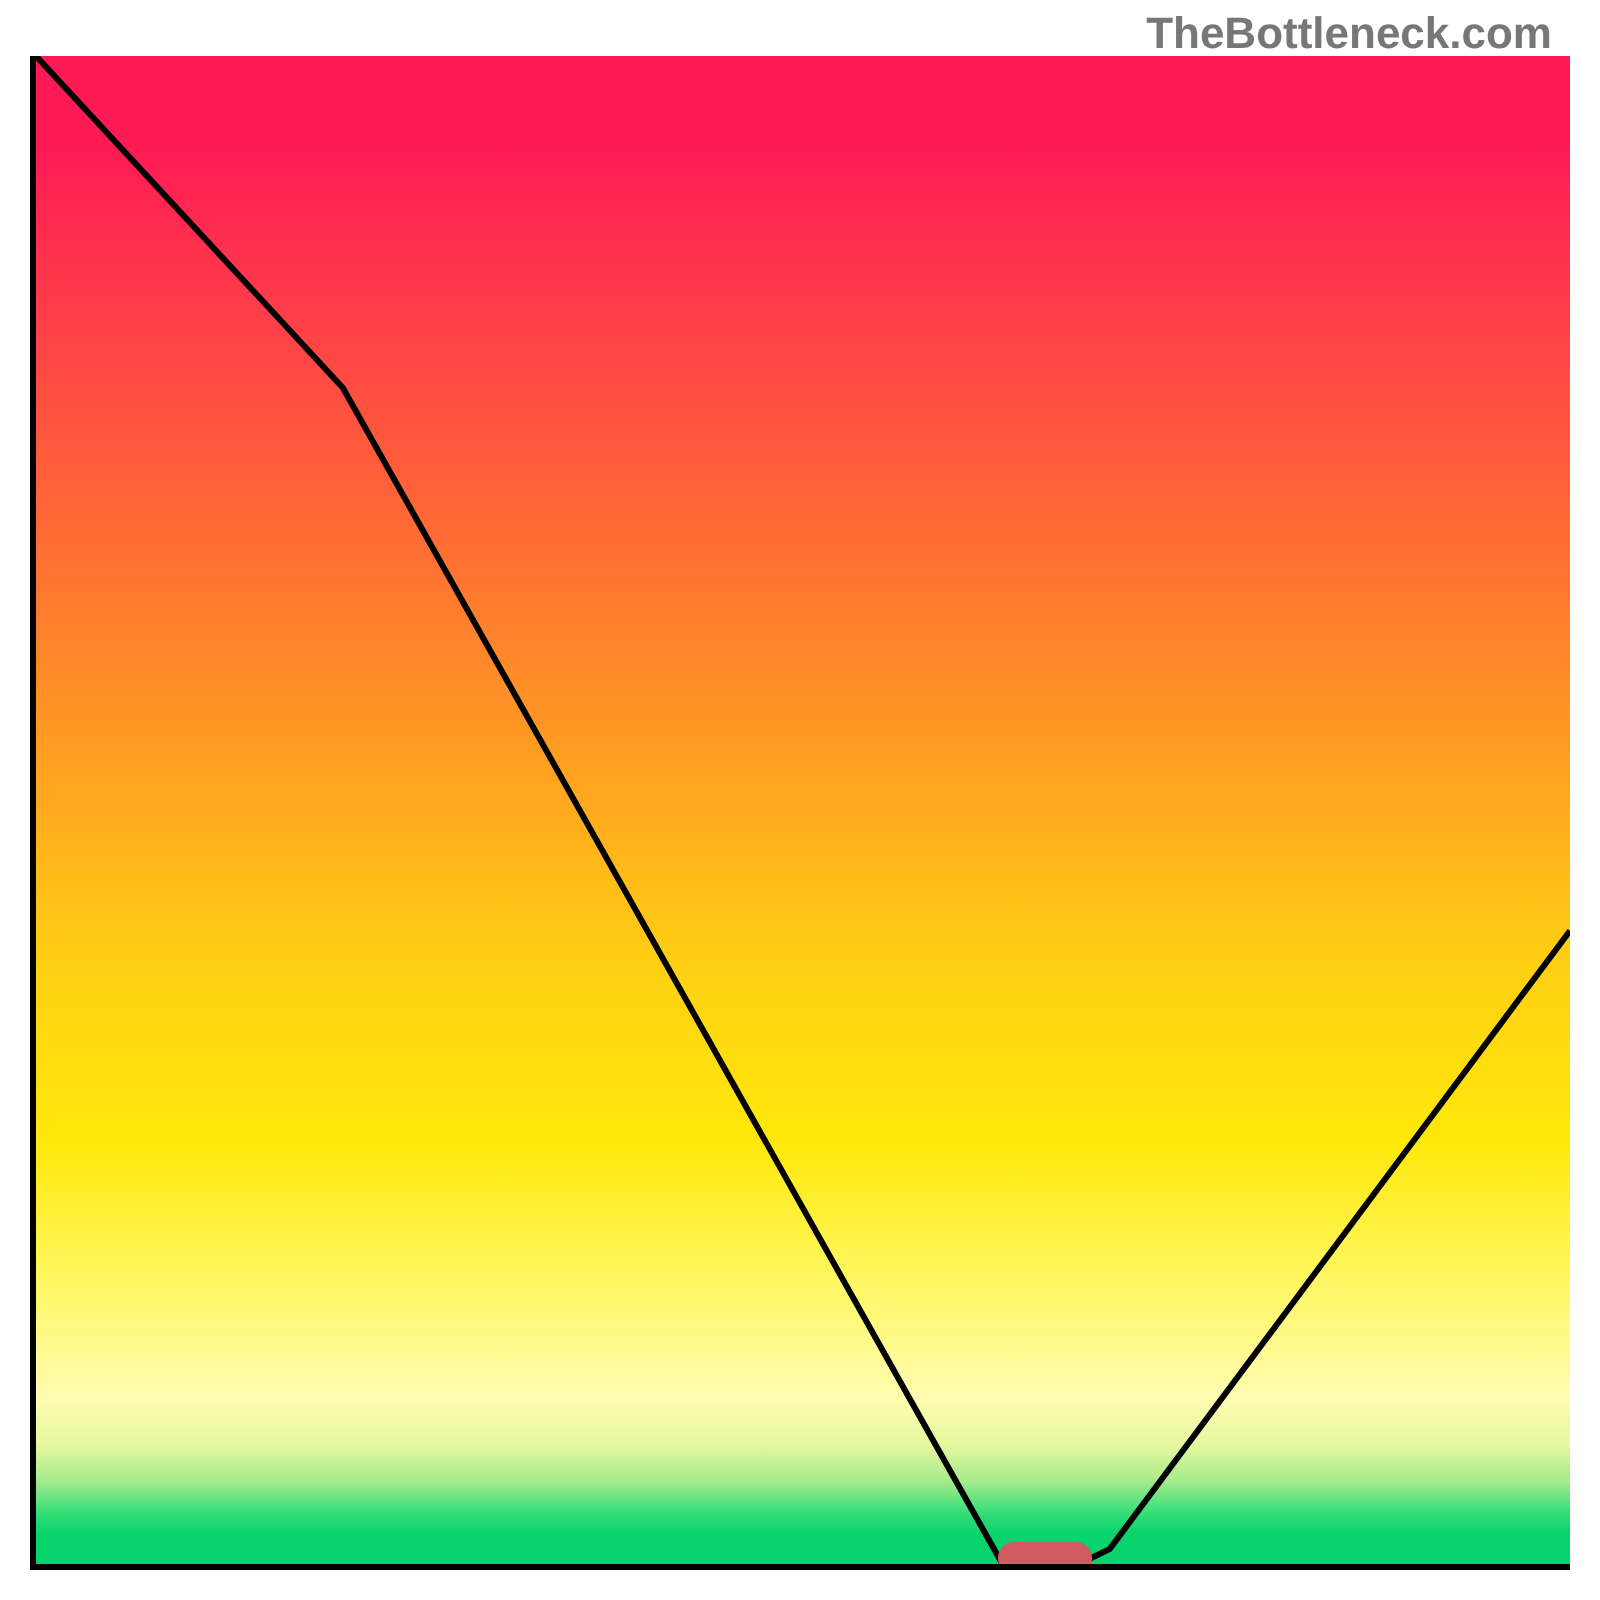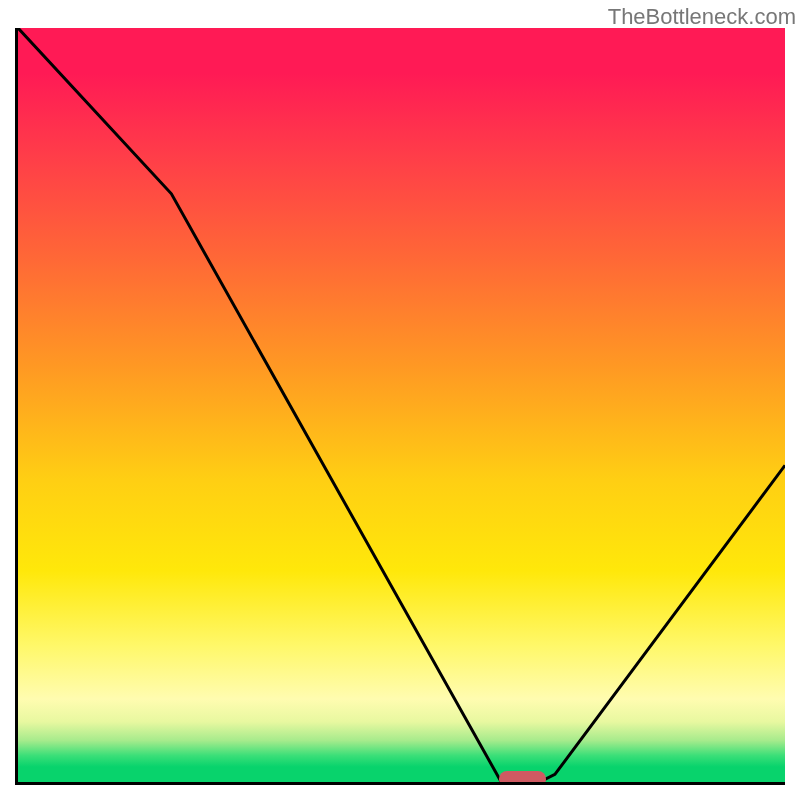--- a/index.html
+++ b/index.html
@@ -7,23 +7,23 @@
     padding: 0;
     width: 800px;
     height: 800px;
     background: #ffffff;
     font-family: Arial, Helvetica, sans-serif;
     position: relative;
   }
   .watermark {
     position: absolute;
     top: 4px;
-    right: 4px;
+    right: 24px;
     font-size: 22px;
-    font-weight: normal;
+    font-weight: bold;
     color: #777777;
     z-index: 10;
   }
   .chart-frame {
     position: absolute;
     left: 15px;
     top: 28px;
     width: 770px;
     height: 757px;
     border-left: 3px solid #000;

